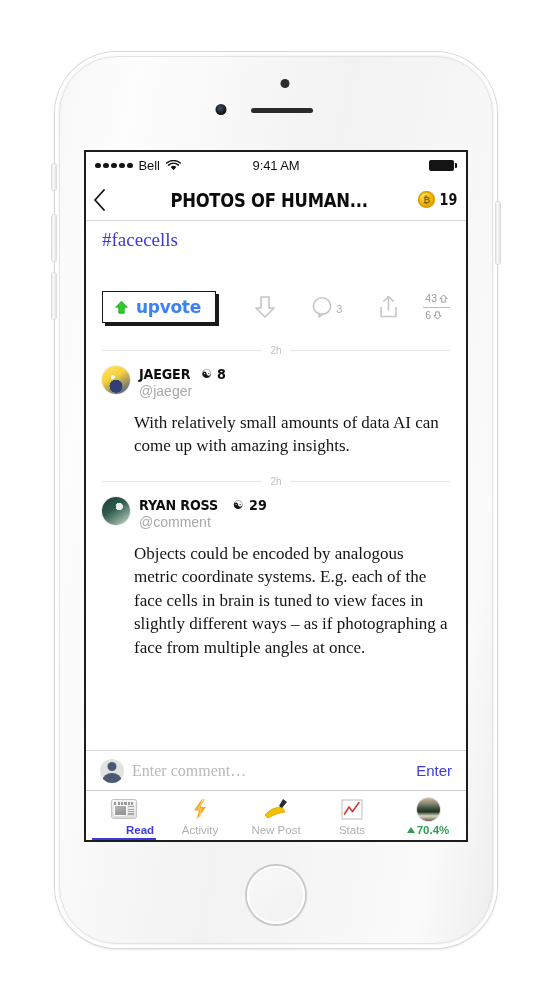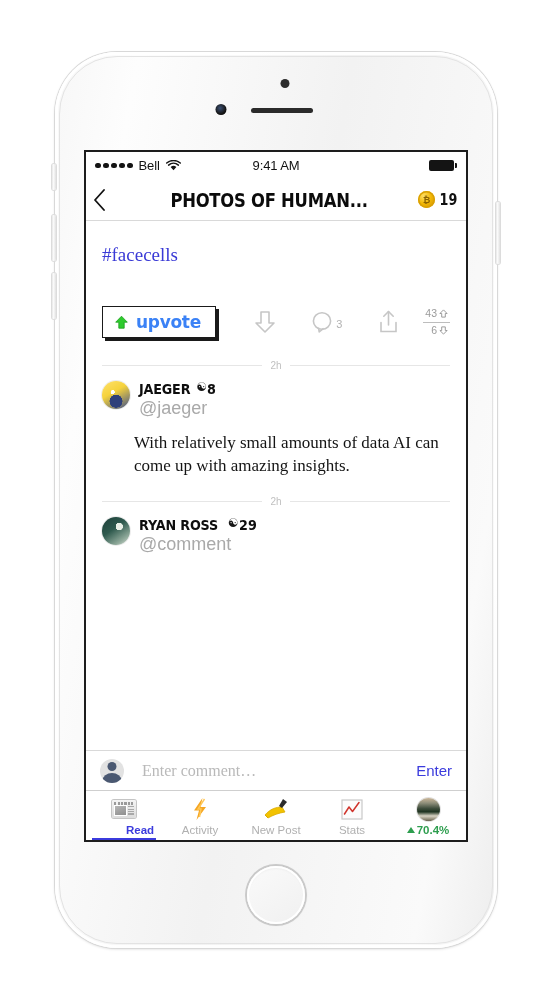--- a/index.html
+++ b/index.html
@@ -146,21 +146,21 @@
     transform:scaleX(0.85);
   }
 
   
   #content{
     flex:1 1 auto;
     overflow:hidden;
     position:relative;
     background:#fff;
   }
-  #scroll-inner{ padding:0 16px;margin-top:15px; }
+  #scroll-inner{ padding:0 16px; }
 
   #hashtag-row{ padding:8px 0 2px 0; }
   #hashtag{
     font-family:"Liberation Serif", serif;
     font-size:19px; color:#3a3ad6;
     cursor:pointer;
   }
 
   
   #action-bar{
@@ -188,21 +188,21 @@
     cursor:pointer; color:#bcbcbc;
   }
   #downvote-button{ margin-right:36px; }
   #comment-button{ margin-right:36px; }
   #share-button{ margin-right:24px; }
   .act-count{
     font-family:"Liberation Sans", sans-serif;
     font-size:11px; color:#b2b2b2; margin-top:7px;
   }
   #vote-tally{
-    display:flex; flex-direction:column; align-items:flex-end;
+    display:flex; flex-direction:column; align-items:flex-start;
     font-family:"Liberation Sans", sans-serif;
     color:#9b9b9b; font-size:10.5px; line-height:1.25;
     cursor:default;
   }
   #vote-tally .up-row{
     display:flex; align-items:center; gap:2px;
     border-bottom:1px solid #bdbdbd;
     padding:0 2px 1px 2px;
   }
   #vote-tally .dn-row{
@@ -235,40 +235,40 @@
     background:
       radial-gradient(circle at 50% 72%, #2e3f7a 0%, #2e3f7a 26%, rgba(46,63,122,0) 27%),
       radial-gradient(circle at 38% 40%, #ffffff 0%, #ffffff 8%, rgba(255,255,255,0) 9%),
       linear-gradient(150deg,#ffe16b 0%, #f5d23c 40%, #3c4f8e 100%);
   }
   .avatar-ryan{
     background:
       radial-gradient(circle at 62% 34%, #e9efe6 0%, #e9efe6 14%, rgba(233,239,230,0) 15%),
       linear-gradient(145deg,#1d3f3a 0%, #2f5a4e 42%, #8fa99a 78%, #dfe6dd 100%);
   }
-  .uname-row{ display:flex; align-items:flex-start; }
+  .uname-row{ display:flex; align-items:center; gap:5px; }
   .uname{
     font-family:"DejaVu Sans", sans-serif;
     font-weight:bold; font-size:14.5px; color:#0e0e0e;
     letter-spacing:-0.2px;
     transform:scaleX(0.88);
     transform-origin:left center;
   }
   .badge-glyph{
     font-size:12px; color:#161616; line-height:1;
     margin-left:-1px;
   }
   .rep{
     font-family:"DejaVu Sans", sans-serif;
     font-weight:bold; font-size:14.5px; color:#0e0e0e;
     transform:scaleX(0.88); transform-origin:left center;
   }
   .handle{
     font-family:"Liberation Sans", sans-serif;
-    font-size:18px; color:#a9a9a9;
+    font-size:14px; color:#a9a9a9;
     margin-top:1px;
   }
   .comment-body{
     font-family:"Liberation Serif", serif;
     font-size:17px; line-height:1.38;
     color:#141414;
     margin:12px 0 0 32px;
   }
 
   
@@ -292,21 +292,21 @@
   }
   #composer-avatar::after{
     content:""; position:absolute;
     left:50%; bottom:-5px; transform:translateX(-50%);
     width:19px; height:15px; border-radius:50% 50% 0 0;
     background:#4a5871;
   }
   #comment-input{
     flex:1 1 auto;
     border:none; outline:none;
-    margin-left:16px;
+    margin-left:6px;
     font-family:"Liberation Serif", serif;
     font-size:16px; color:#222;
     background:transparent;
   }
   #comment-input::placeholder{ color:#b9b9b9; }
   #submit-button{
     font-family:"Liberation Sans", sans-serif;
     font-size:15px; color:#3b3bdd;
     cursor:pointer; padding-left:8px;
   }
@@ -510,20 +510,21 @@
             <div class="avatar avatar-ryan"></div>
             <div>
               <div class="uname-row">
                 <span class="uname">RYAN ROSS</span>
                 <span class="badge-glyph">☯</span>
                 <span class="rep">29</span>
               </div>
               <div class="handle">@comment</div>
             </div>
           </div>
+          <div class="comment-body">Objects could be encoded by analogous metric coordinate systems. E.g. each of the face cells in brain is tuned to view faces in slightly different ways – as if photographing a face from multiple angles at once.</div>
         </div>
 
       </div>
     </div>
 
     <div id="composer">
       <span id="composer-avatar"></span>
       <input id="comment-input" type="text" placeholder="Enter comment…" style="">
       <span id="submit-button">Enter</span>
     </div>

